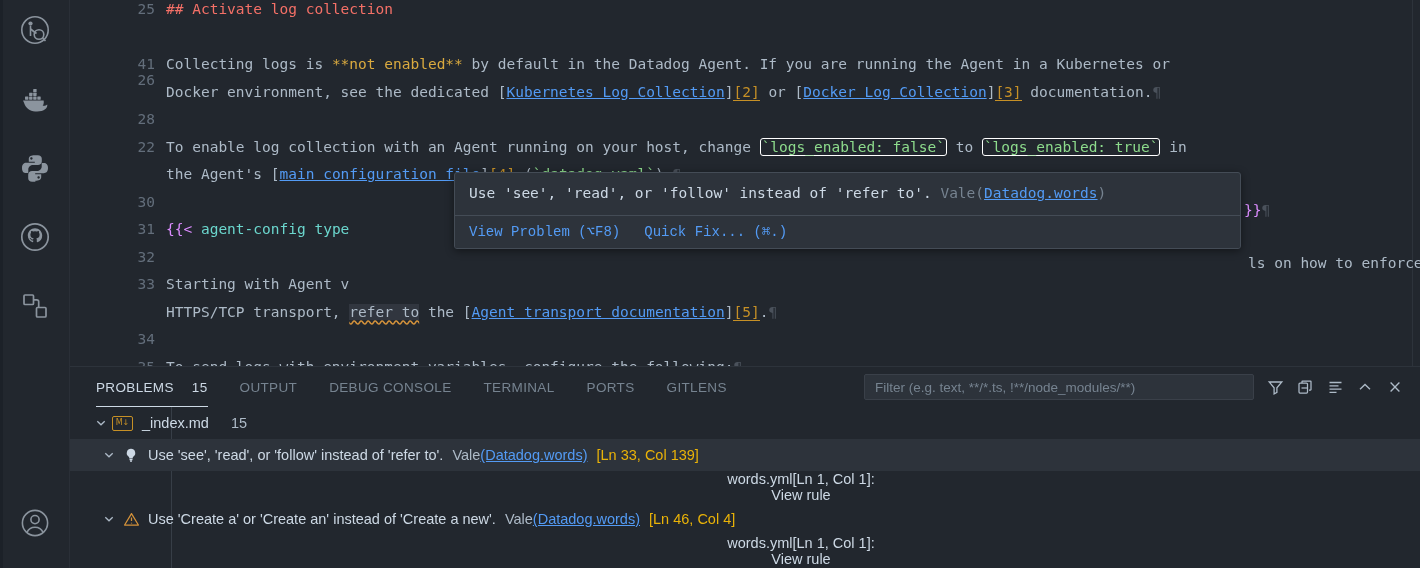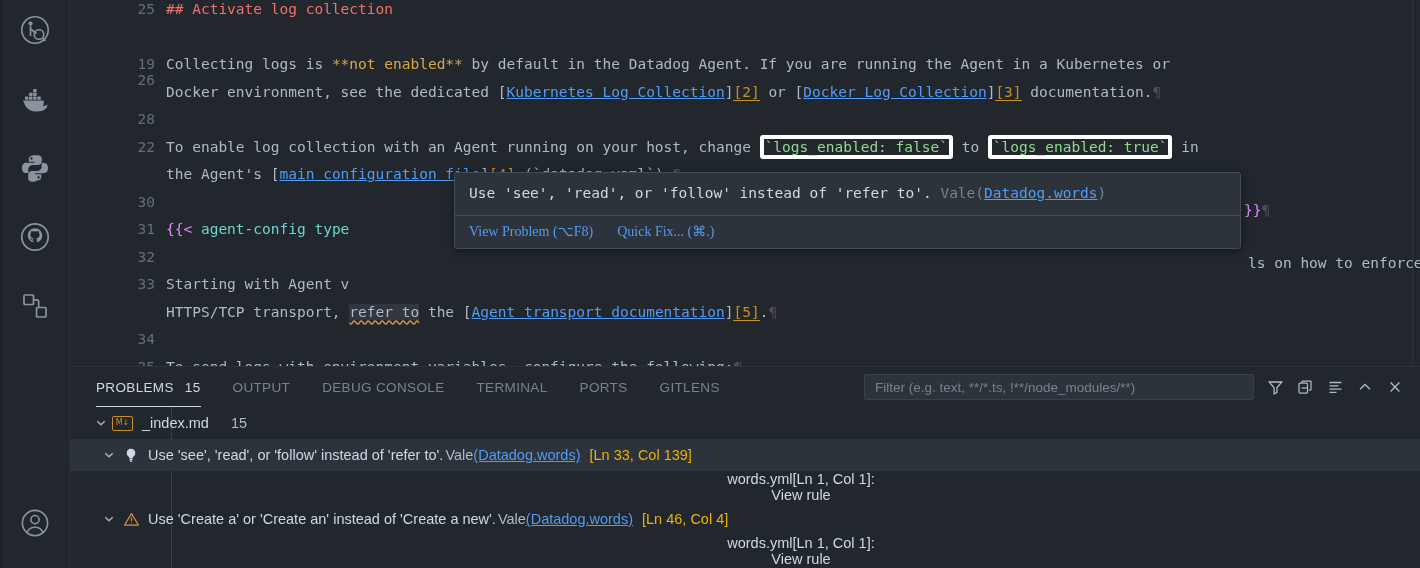--- a/index.html
+++ b/index.html
@@ -42,21 +42,21 @@
     color:#636e7b;font-family:"DejaVu Sans Mono", monospace;font-size:14.5px;
   }
   .cl{
     position:absolute;left:96px;right:4px;white-space:pre;
     color:#adbac7;font-family:"DejaVu Sans Mono", monospace;font-size:14.5px;
   }
   .t-head{color:#f47067;}
   .t-bold{color:#daaa3f;}
   .t-link{color:#539bf5;text-decoration:underline;}
   .t-ref{color:#c69026;border-bottom:1px solid #c69026;}
-  .t-code{color:#8ddb8c;border:4px solid #ffffff;border-radius:3px;padding:0 1px;}
+  .t-code{color:#8ddb8c;border:1px solid #ffffff;border-radius:3px;padding:0 1px;}
   .t-sc{color:#8ddb8c;}
   .t-tmpl{color:#dc8cff;}
   .t-shortcode{color:#6bd6cd;}
   .t-pil{color:#4a515b;}
   .t-err{
     background:#31363f;
     text-decoration:underline wavy #d4923a;
     text-underline-offset:3px;
   }
 
@@ -74,33 +74,33 @@
   }
   .hover-line + .hover-line{margin-top:12px;}
   .hv-dim{color:#768390;}
   .hv-rule{color:#539bf5;text-decoration:underline;}
   .hv-file{color:#539bf5;}
   .hover-actions{
     border-top:1px solid #444c56;background:#2d333b;
     padding:7px 14px 8px 14px;
     display:flex;gap:24px;
   }
-  .hv-action{color:#539bf5;font-family:Liberation Serif, serif;font-size:14px;cursor:pointer;}
+  .hv-action{color:#539bf5;font-family:Liberation Mono, monospace;font-size:14px;cursor:pointer;}
 
   
   .panel{
     position:absolute;left:70px;top:366px;right:0;bottom:0;
     background:#22272e;border-top:1px solid #2d333b;
   }
   .panel-tabs{
     position:relative;height:40px;display:flex;align-items:center;
     padding-left:26px;box-sizing:border-box;
   }
   .ptab{
-    position:relative;height:40px;display:flex;align-items:center;gap:11px;
+    position:relative;height:40px;display:flex;align-items:center;gap:18px;
     margin-right:32px;color:#768390;font-size:13.5px;letter-spacing:.35px;
     cursor:pointer;
   }
   .ptab.active{color:#cdd9e5;}
   .ptab.active:after{
     content:"";position:absolute;left:0;right:0;bottom:0;height:1px;background:#cdd9e5;
   }
   .ptab .cnt{font-size:13.5px;color:#cdd9e5;}
 
   .panel-actions{
@@ -131,21 +131,21 @@
   .md-icon{
     width:19px;height:13px;border:1.4px solid #c69026;border-radius:2px;
     display:flex;align-items:center;justify-content:center;
     color:#c69026;font-size:8px;font-family:"DejaVu Sans",sans-serif;
     margin-right:9px;flex:0 0 auto;line-height:1;
   }
   .fname{color:#cdd9e5;font-size:14.5px;}
   .fcount{color:#adbac7;font-size:14.5px;margin-left:22px;}
   .sev{width:22px;display:flex;align-items:center;justify-content:center;margin-right:6px;flex:0 0 auto;}
   .pmsg{color:#cdd9e5;font-size:14.5px;}
-  .psrc{color:#adbac7;font-size:14.5px;margin-left:2px;}
+  .psrc{color:#adbac7;font-size:14.5px;margin-left:9px;}
   .psrc a{color:#539bf5;text-decoration:underline;}
   .ploc{color:#eab308;font-size:14.5px;margin-left:9px;}
   .prow.detail{padding-left:112px;height:32px;flex-direction:column;}
   .dtext{color:#cdd9e5;font-size:14.5px;}
   .tree-guide{
     position:absolute;left:101px;top:0;bottom:0;width:1px;background:#373e47;
   }
 </style>
 </head>
 <body>
@@ -210,21 +210,21 @@
     </div>
   </div>
 
   <div class="editor">
     <div class="minimap-border"></div>
     <div class="code" id="code-root">
         <div class="ln" style="top: -4px;">25</div>
         <div class="cl" style="top: -4px;"><span class="t-head">## Activate log collection</span></div>
         <div class="ln" style="top: 38px; margin-top: 29px;">26</div>
         <div class="cl" style="top: 23.5px;"></div>
-        <div class="ln" style="top: 51px;">19</div>
+        <div class="ln" style="top: 51px;">41</div>
         <div class="cl" style="top: 51px;"><span>Collecting logs is </span><span class="t-bold">**not enabled**</span><span> by default in the Datadog Agent. If you are running the Agent in a Kubernetes or</span></div>
         <div class="cl" style="top: 78.5px;"><span>Docker environment, see the dedicated </span><span>[</span><span class="t-link">Kubernetes Log Collection</span><span>]</span><span class="t-ref">[2]</span><span> or </span><span>[</span><span class="t-link">Docker Log Collection</span><span>]</span><span class="t-ref">[3]</span><span> documentation.</span><span class="t-pil">¶</span></div>
         <div class="ln" style="top: 106px;">28</div>
         <div class="cl" style="top: 106px;"></div>
         <div class="ln" style="top: 133.5px;">22</div>
         <div class="cl" style="top: 133.5px;"><span>To enable log collection with an Agent running on your host, change </span><span class="t-code">`logs_enabled: false`</span><span> to </span><span class="t-code">`logs_enabled: true`</span><span> in</span></div>
         <div class="cl" style="top: 161px;"><span>the Agent's </span><span>[</span><span class="t-link">main configuration file</span><span>]</span><span class="t-ref">[4]</span><span> (</span><span class="t-sc">`datadog.yaml`</span><span>).</span><span class="t-pil">¶</span></div>
         <div class="ln" style="top: 188.5px;">30</div>
         <div class="cl" style="top: 188.5px;"></div>
         <div class="ln" style="top: 216px;">31</div>

